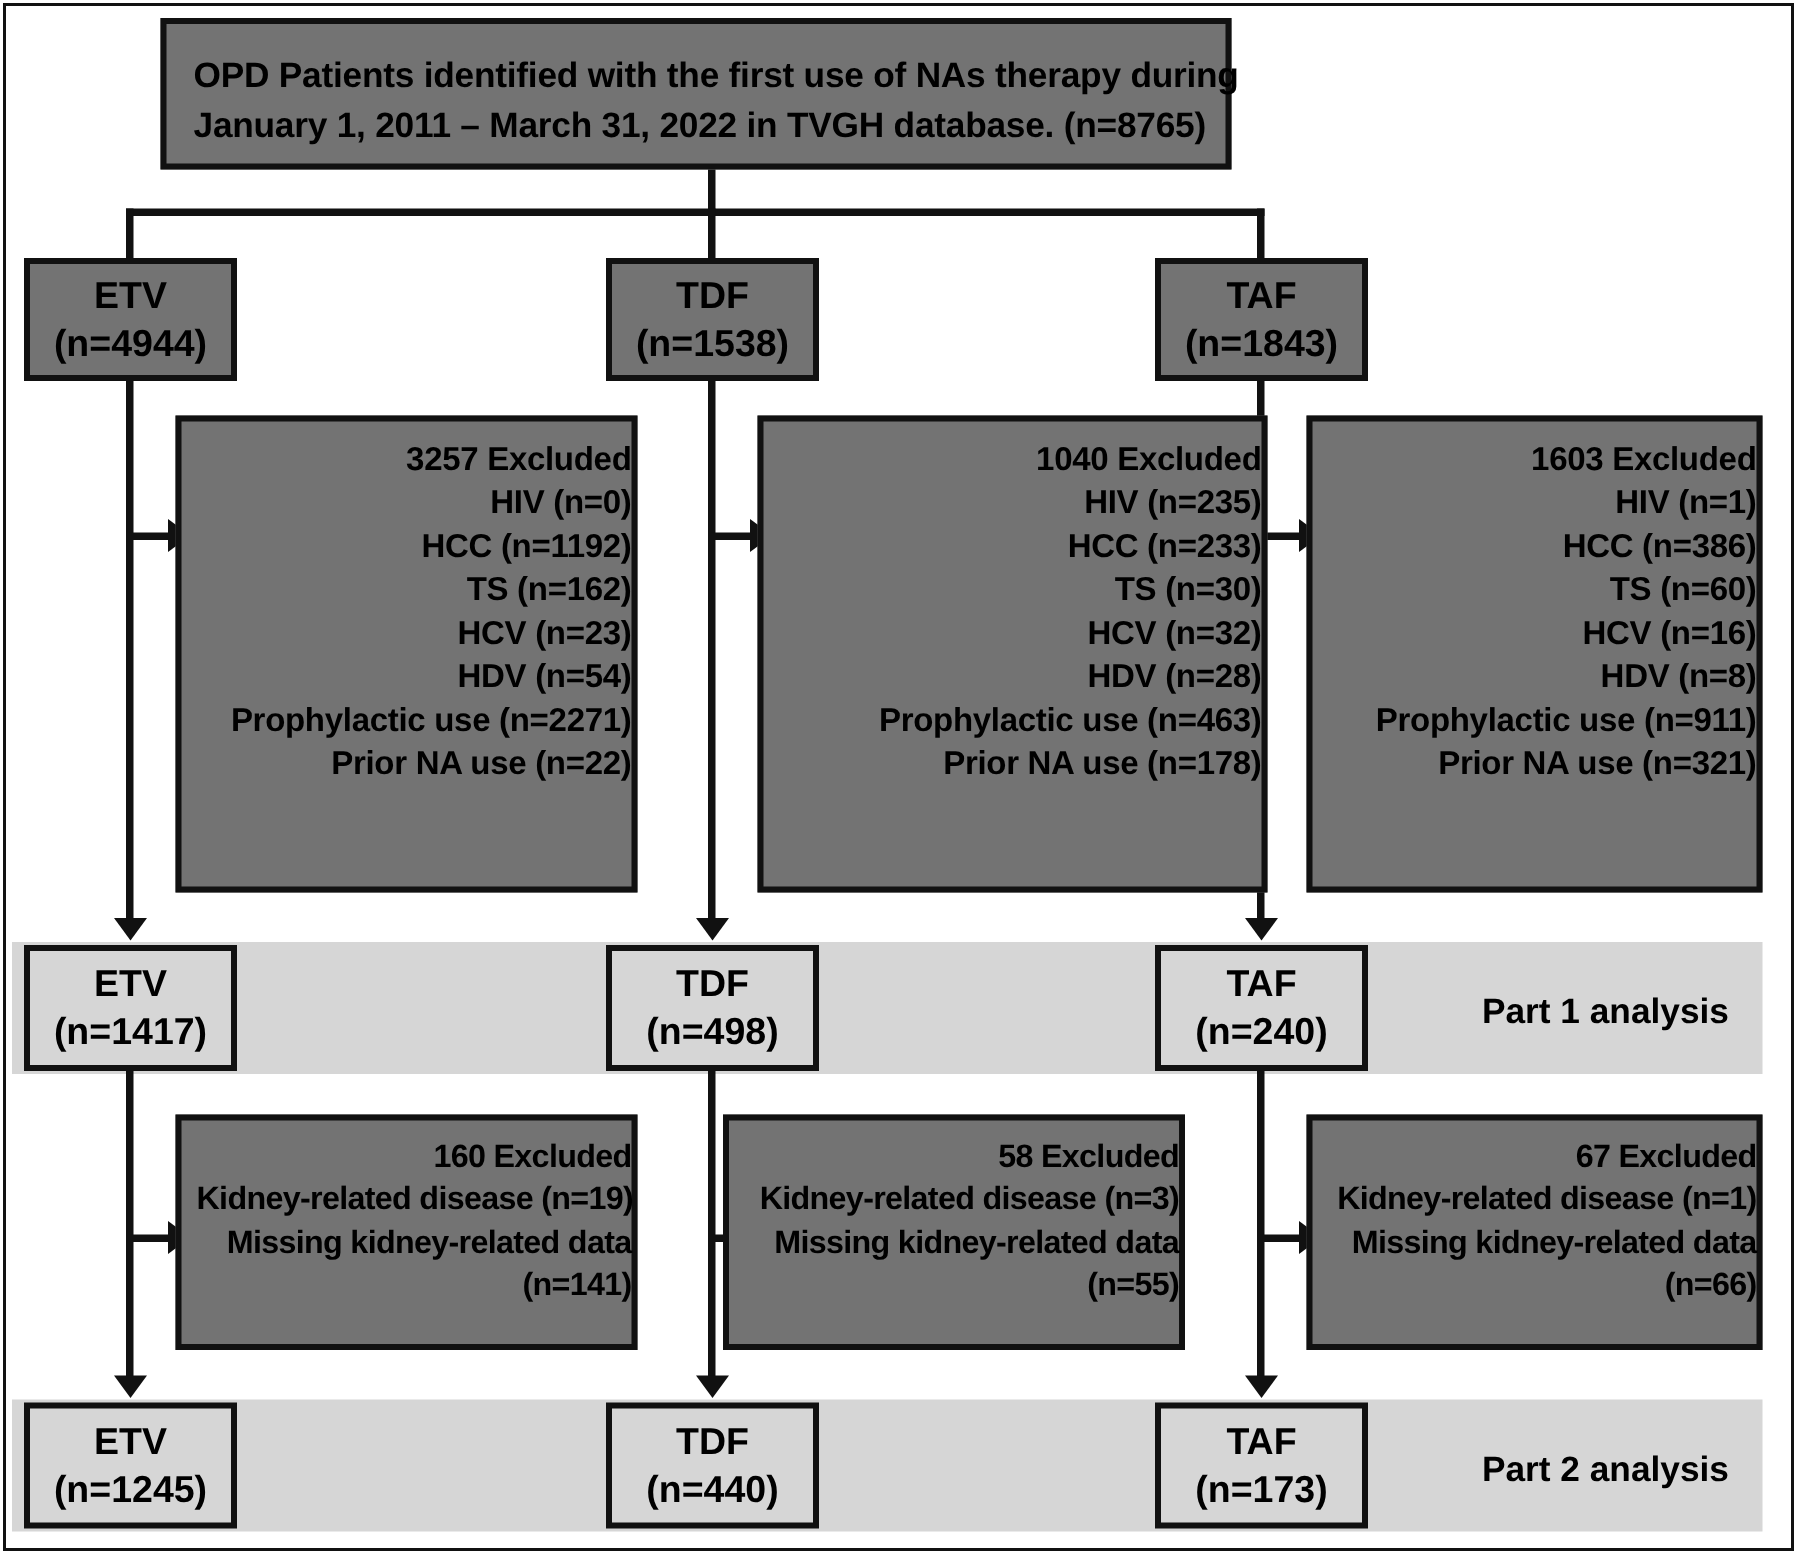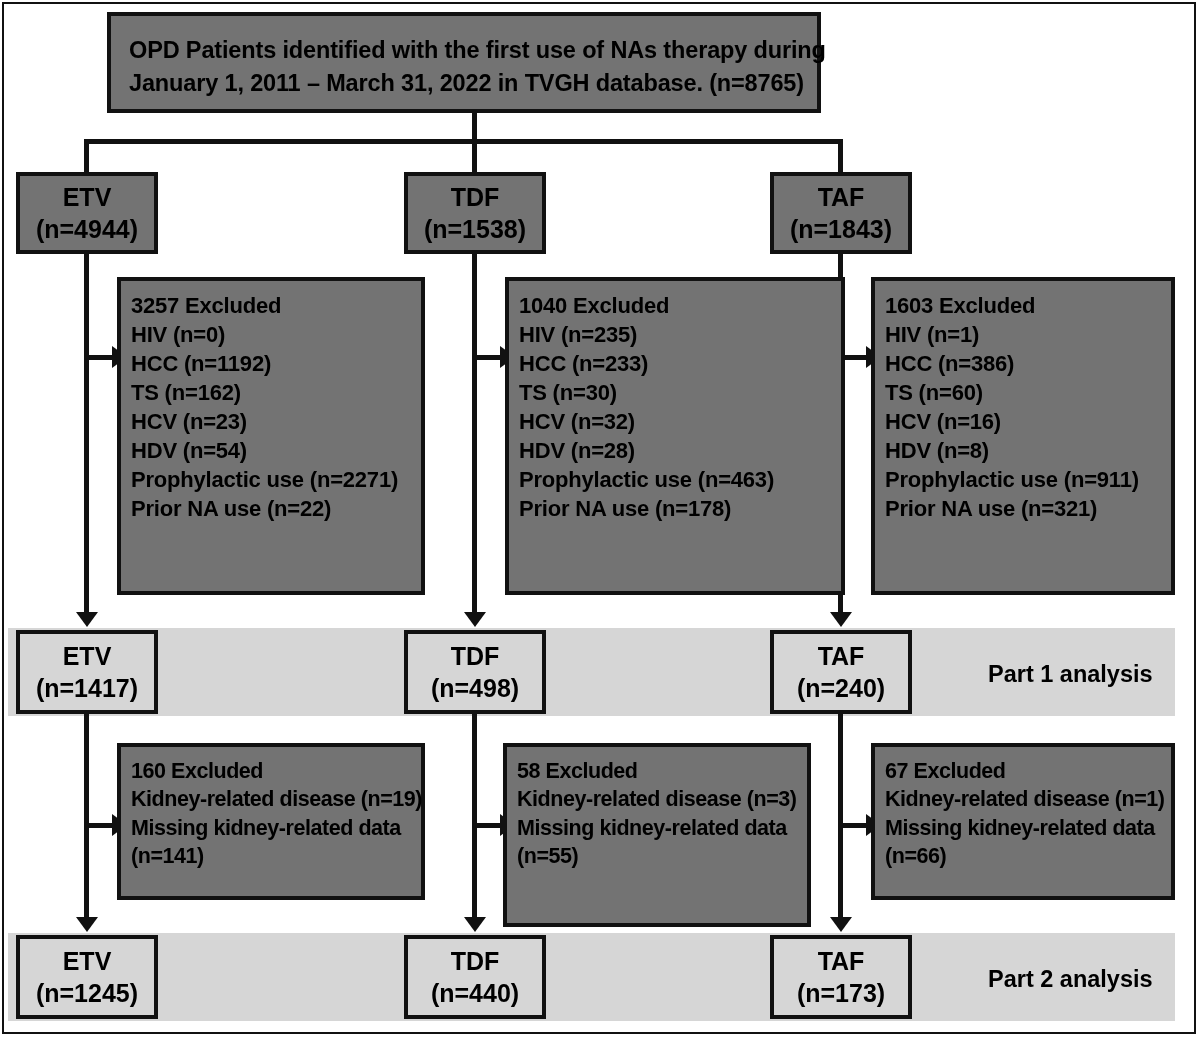--- a/index.html
+++ b/index.html
@@ -45,21 +45,21 @@
     display: flex;
     flex-direction: column;
     align-items: center;
     justify-content: center;
     text-align: center;
     line-height: 1.30;
   }
   .box-list {
     padding: 10px 0 0 10px;
     line-height: 1.32;
-    text-align: left;
+    text-align: right;
   }
   .box-list .line {
     white-space: nowrap;
   }
 
   
   .t-title   { font-size: 23.5px; letter-spacing: -0.15px; }
   .t-group   { font-size: 25px; }
   .t-excl    { font-size: 22px; letter-spacing: -0.2px; }
   .t-excl2   { font-size: 21.5px; letter-spacing: -0.45px; }
@@ -234,21 +234,21 @@
   <div class="hline" style="left:840px; top:823px; width:29px; height:5px;"></div>
   <div class="arrow-right" style="left:866px; top:814px;"></div>
 
   <div class="box box-list t-excl2" style="left:117px; top:743px; width:308px; height:157px;">
     <div class="line">160 Excluded</div>
     <div class="line">Kidney-related disease (n=19)</div>
     <div class="line">Missing kidney-related data</div>
     <div class="line">(n=141)</div>
   </div>
 
-  <div class="box box-list t-excl2" style="left:503px; top:743px; width:308px; height:184px;">
+  <div class="box box-list t-excl2" style="left:482px; top:743px; width:308px; height:157px;">
     <div class="line">58 Excluded</div>
     <div class="line">Kidney-related disease (n=3)</div>
     <div class="line">Missing kidney-related data</div>
     <div class="line">(n=55)</div>
   </div>
 
   <div class="box box-list t-excl2" style="left:871px; top:743px; width:304px; height:157px;">
     <div class="line">67 Excluded</div>
     <div class="line">Kidney-related disease (n=1)</div>
     <div class="line">Missing kidney-related data</div>

